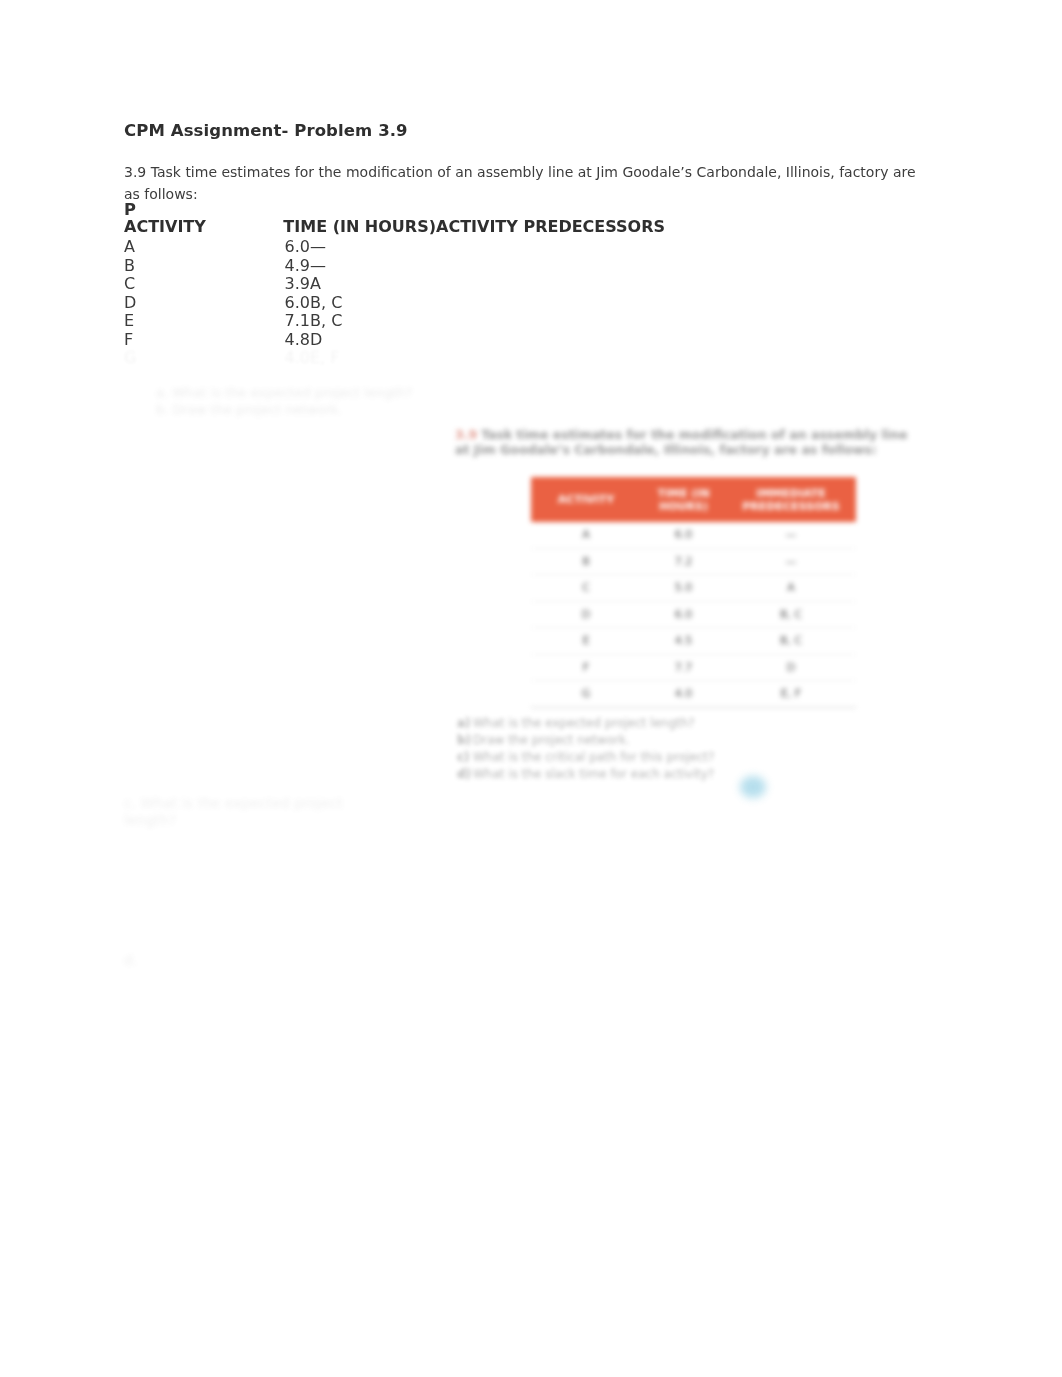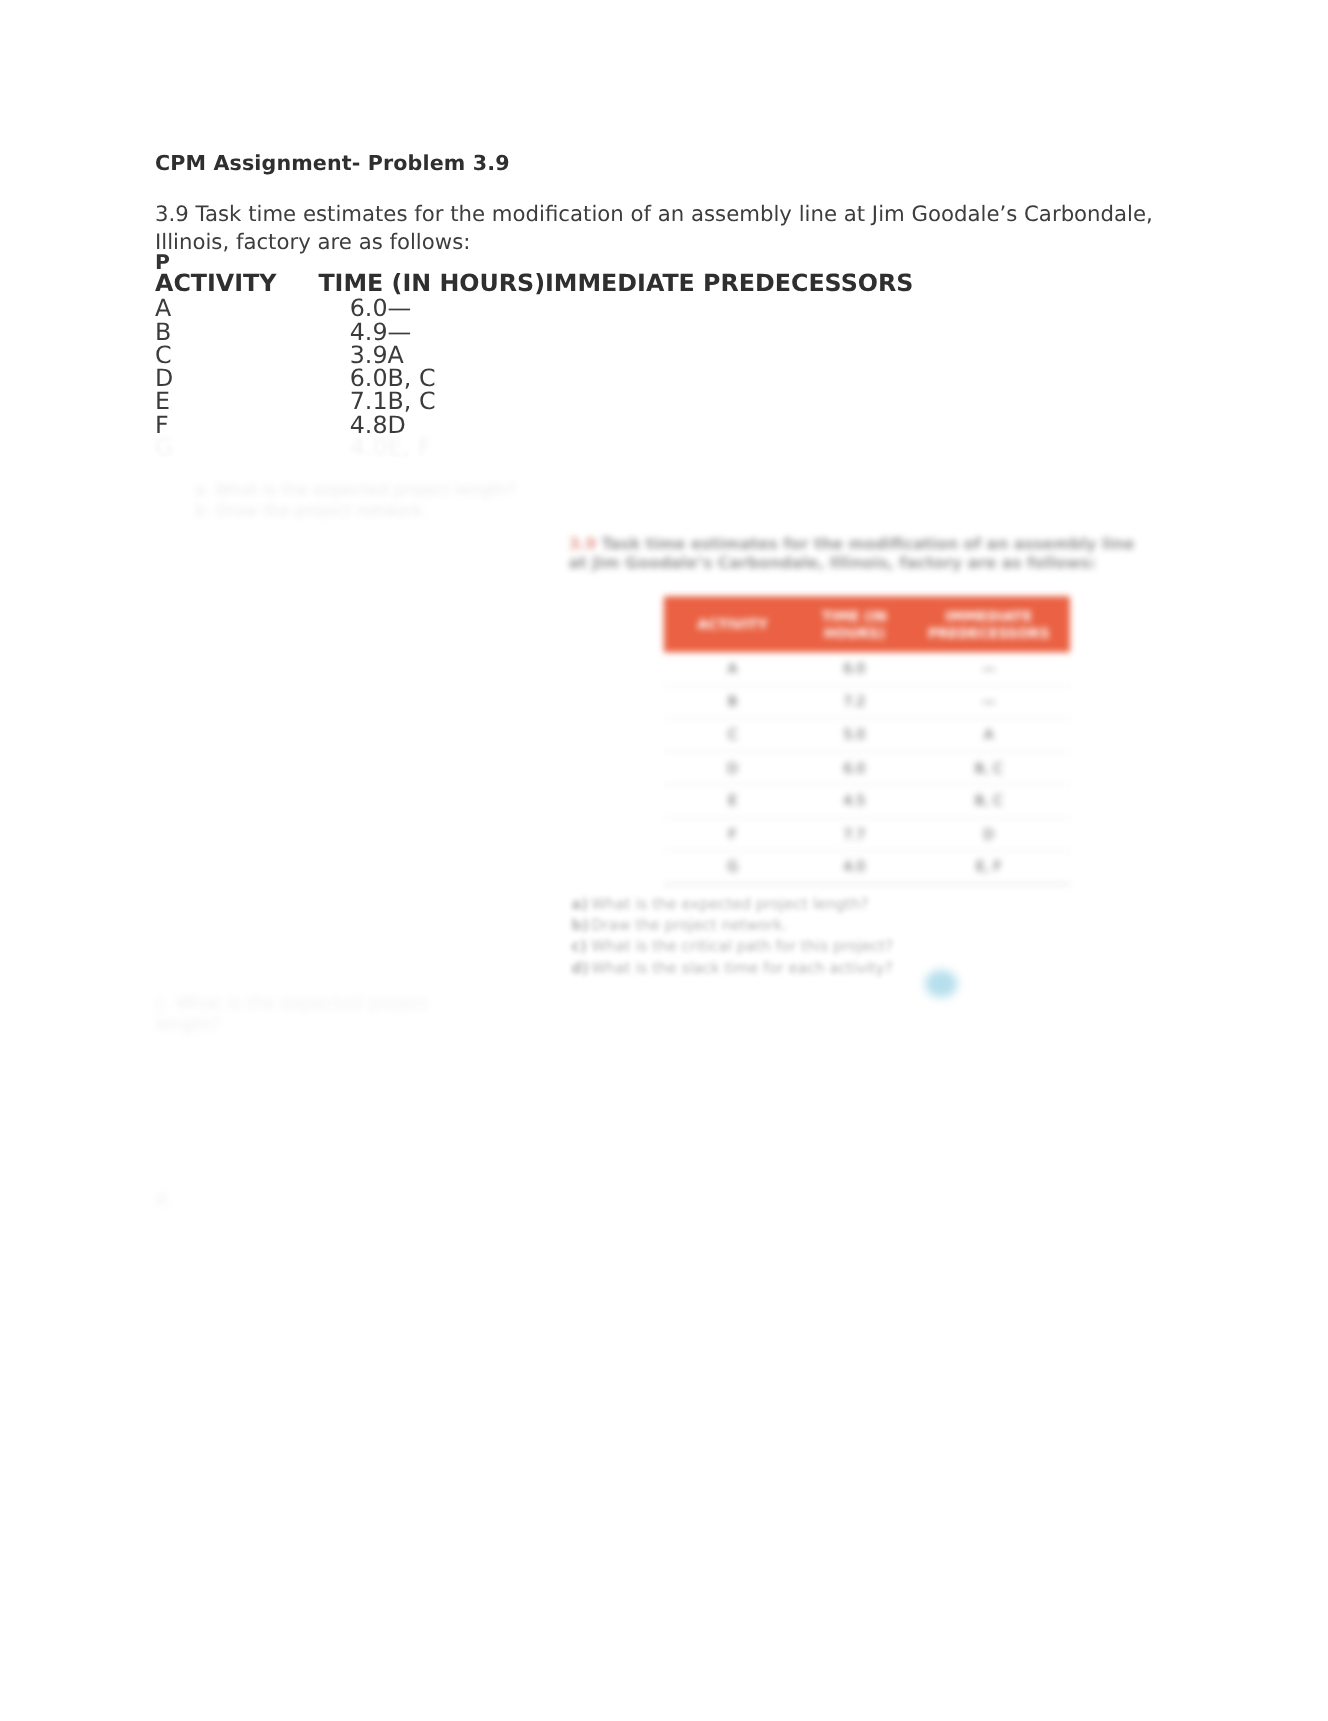--- a/index.html
+++ b/index.html
@@ -34,40 +34,40 @@
     color: #2f2f2f;
     letter-spacing: 0.1px;
     white-space: nowrap;
   }
 
   .body-para {
     position: absolute;
     left: 124px;
     top: 161px;
     width: 800px;
-    font-size: 17px;
+    font-size: 14px;
     line-height: 22px;
     color: #3d3d3d;
   }
 
   .p-marker {
     position: absolute;
     left: 124px;
     top: 200px;
     font-size: 16.3px;
     font-weight: bold;
     color: #333333;
   }
 
   
   .act-table {
     position: absolute;
     left: 124px;
     top: 217px;
-    font-size: 19px;
+    font-size: 16px;
   }
   .act-row {
     display: flex;
     line-height: 18.5px;
     height: 18.5px;
     white-space: nowrap;
   }
   .act-row.header {
     font-weight: bold;
     color: #2f2f2f;
@@ -235,21 +235,21 @@
 
   <div class="body-para">3.9 Task time estimates for the modification of an assembly line at Jim Goodale’s Carbondale, Illinois, factory are as follows:</div>
 
   <div class="p-marker">P</div>
 
   <div class="act-table">
 
     <div class="act-row header">
       <span class="col-a">ACTIVITY</span>
       <span class="col-b">TIME (IN HOURS)</span>
-      <span class="col-c">IMMEDIATE PREDECESSORS</span>
+      <span class="col-c">ACTIVITY PREDECESSORS</span>
     </div>
 
     <div class="act-row">
       <span class="col-a">A</span>
       <span class="col-b">6.0</span>
       <span class="col-c">—</span>
     </div>
 
     <div class="act-row">
       <span class="col-a">B</span>

